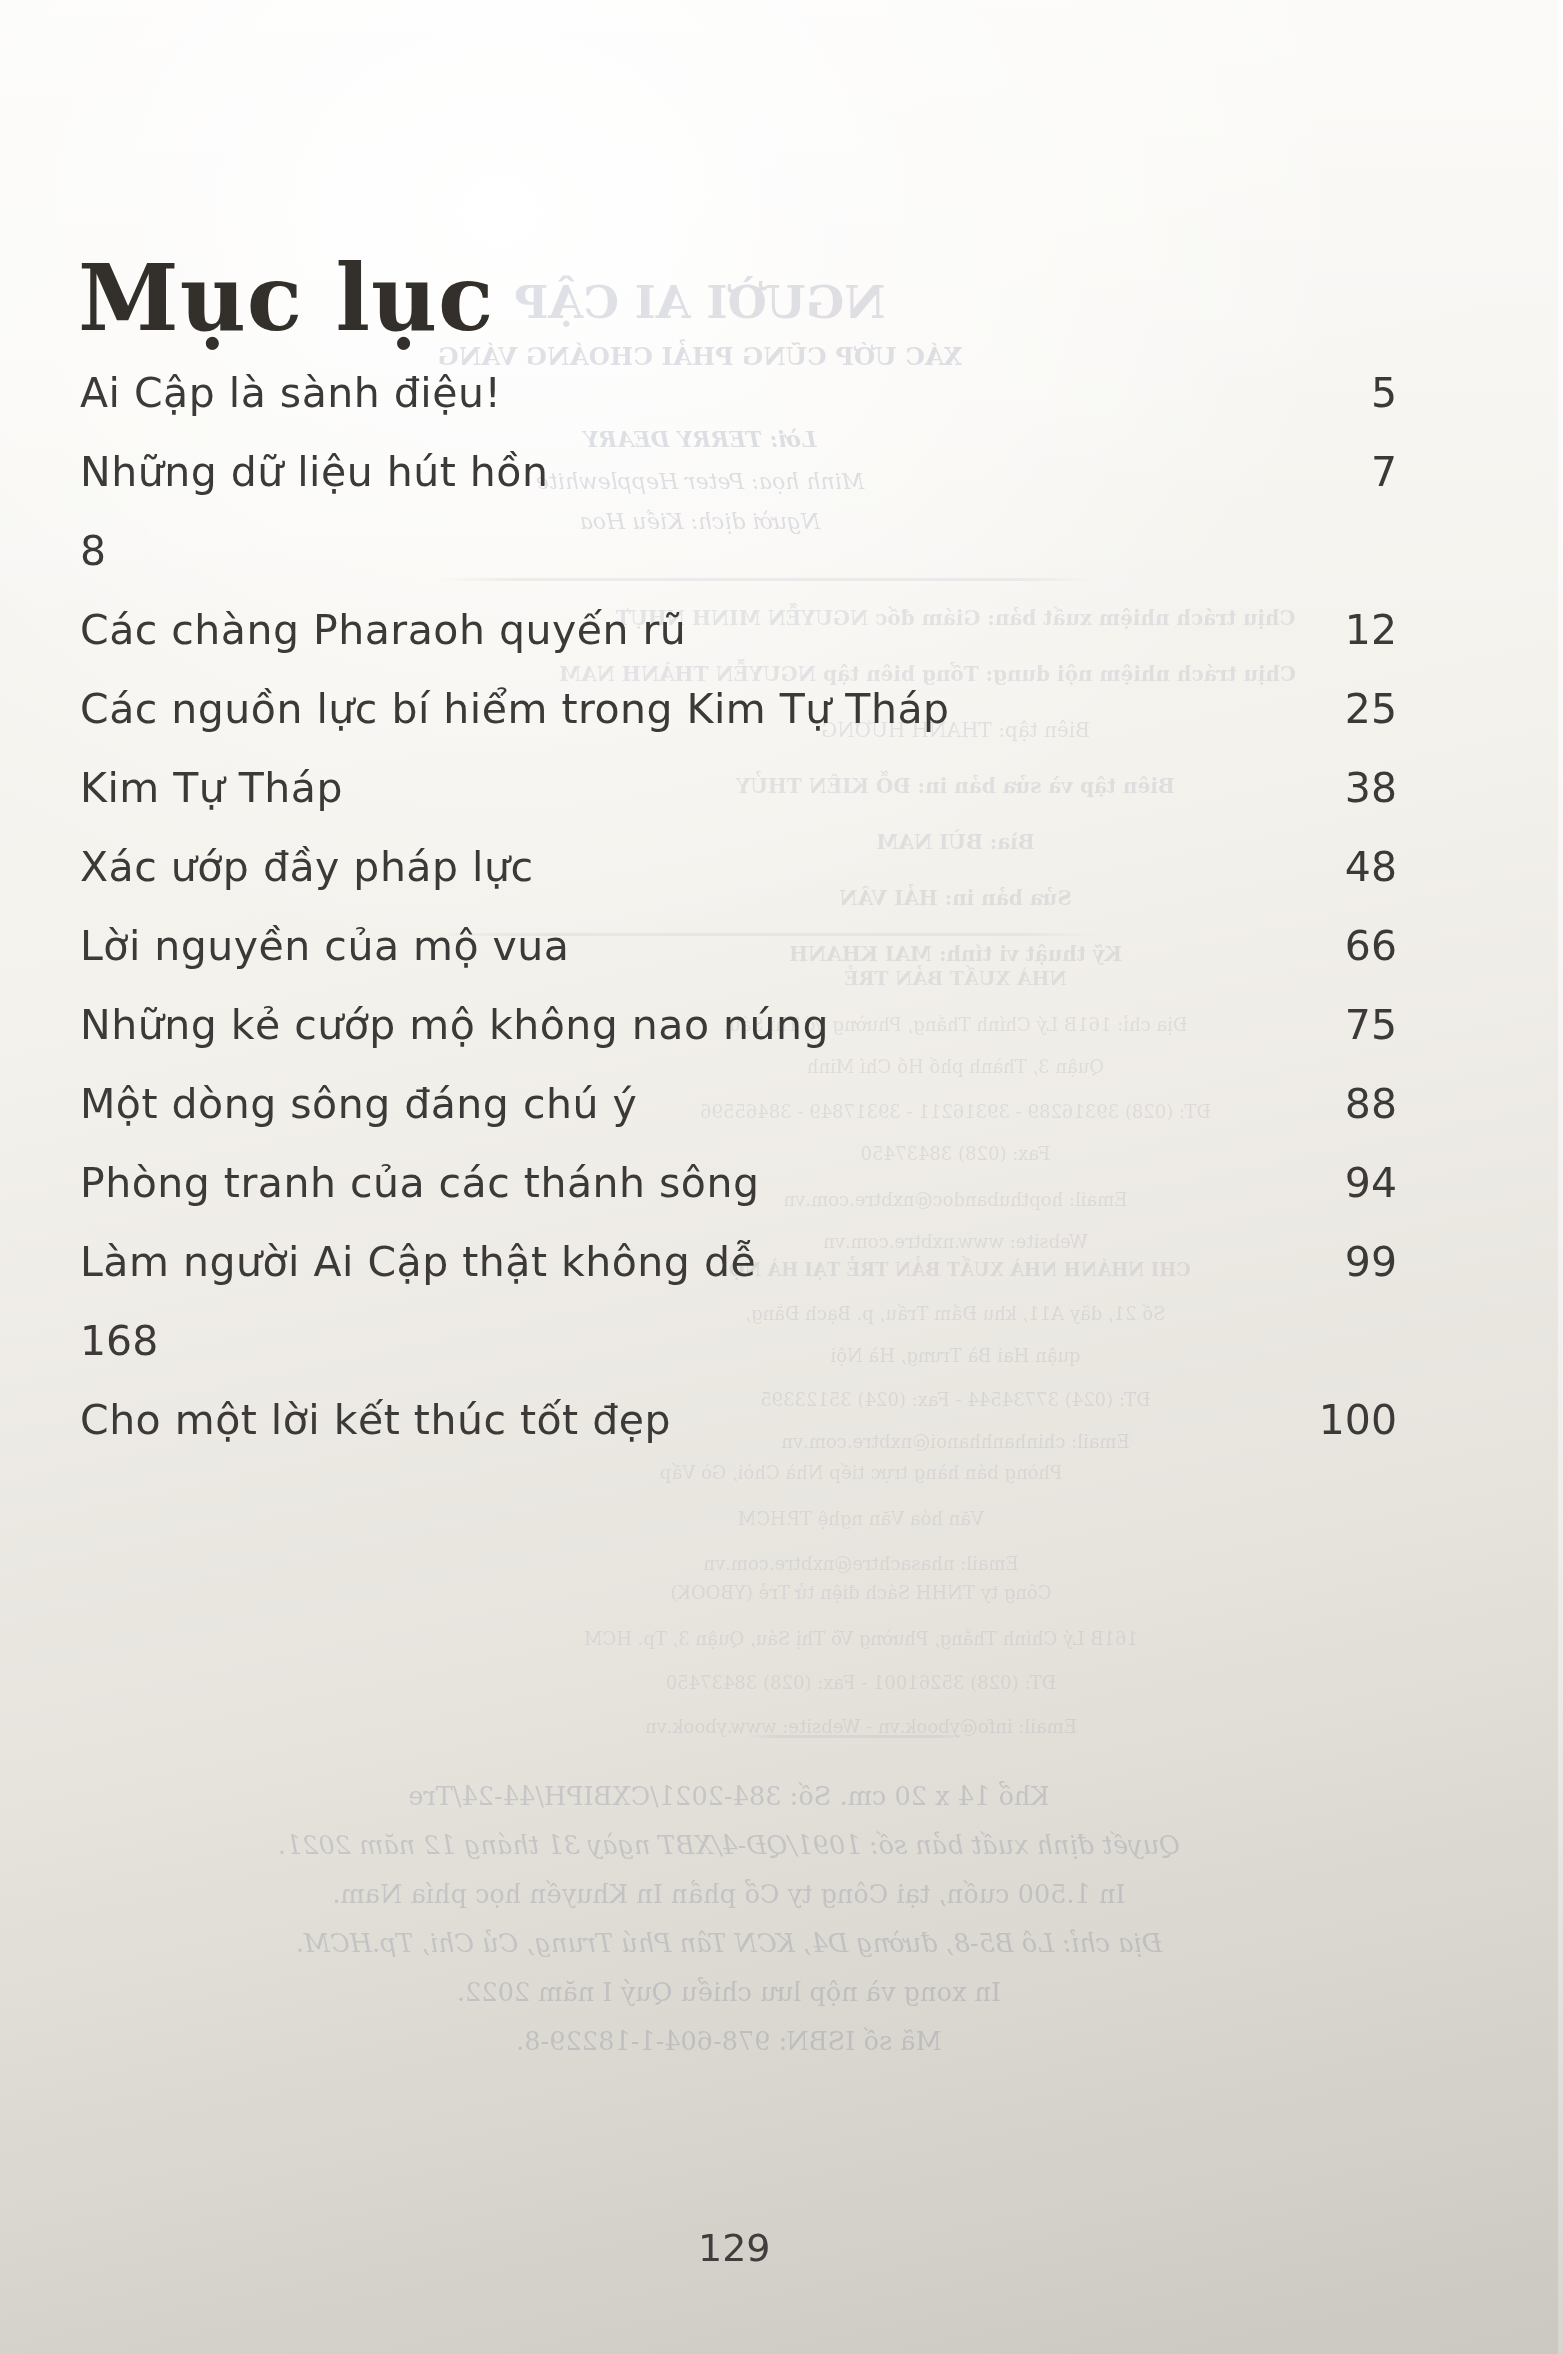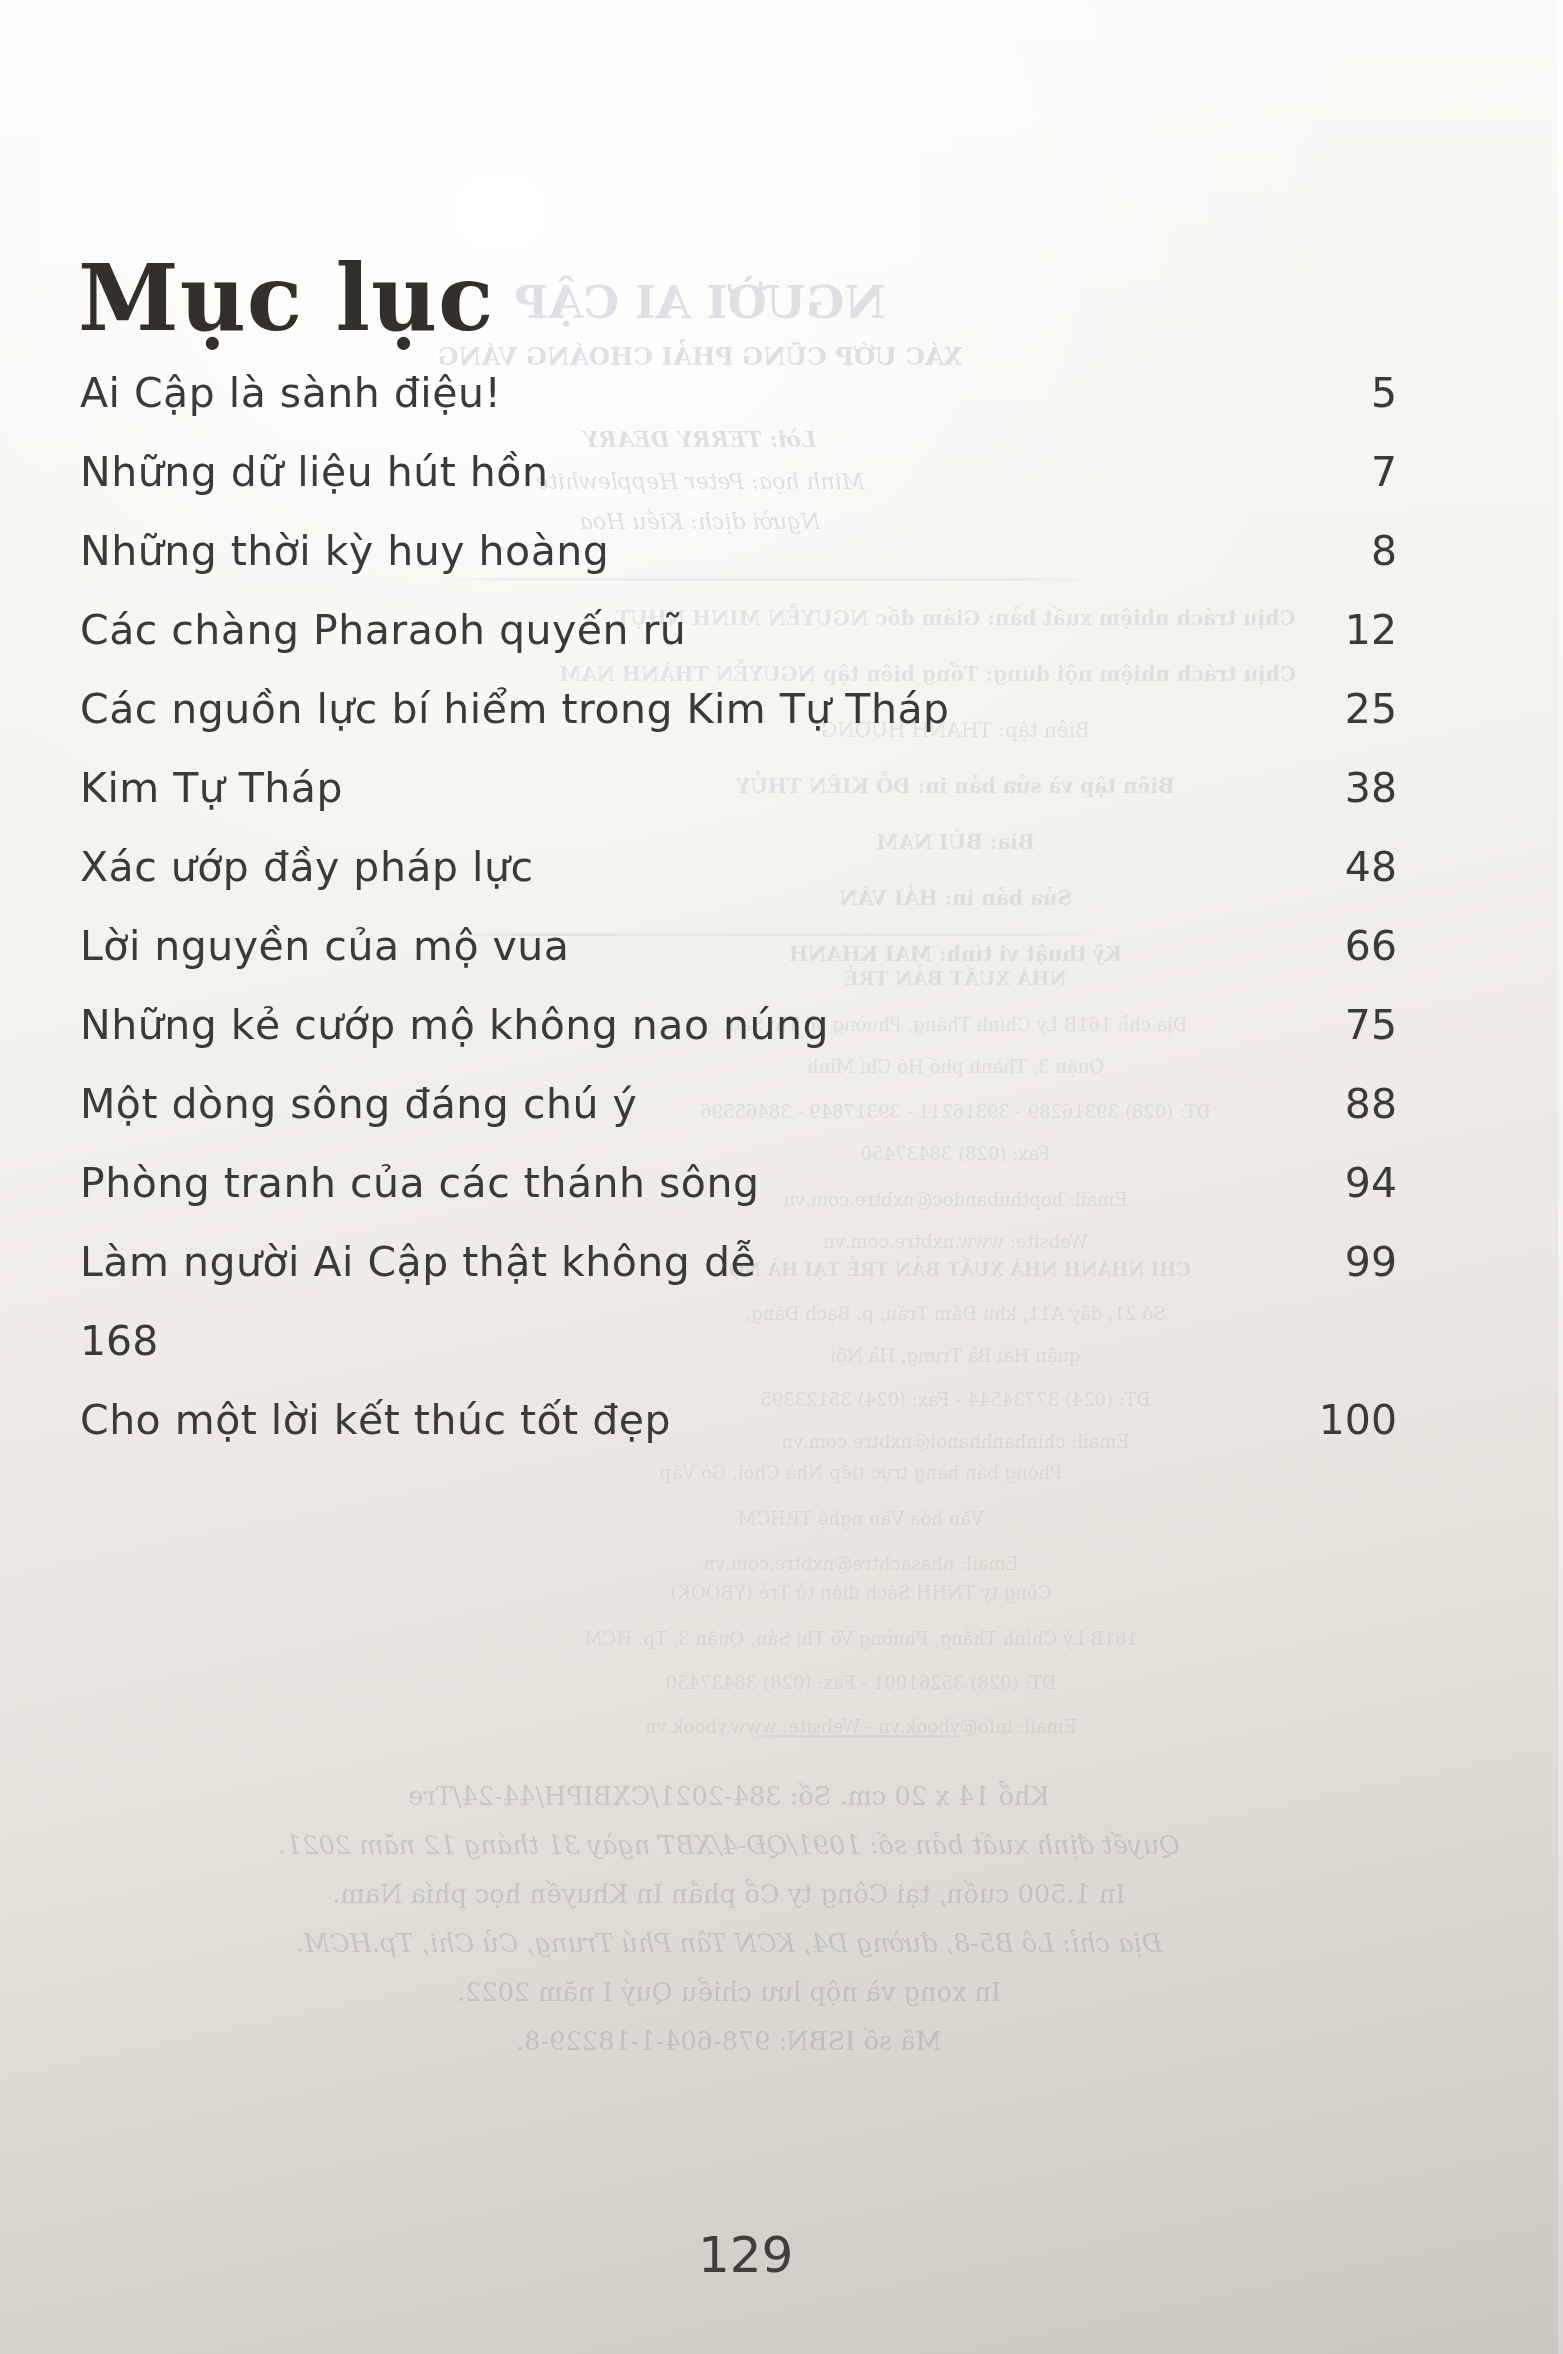--- a/index.html
+++ b/index.html
@@ -32,21 +32,21 @@
     height:79px;
   }
   .toc-label{
     font-size:41px;color:#3b3a38;letter-spacing:0.5px;white-space:nowrap;text-align:right;
   }
   .toc-page{
     font-size:41px;color:#3b3a38;
   }
   .folio{
     position:absolute;left:698px;top:2226px;width:95px;
-    text-align:center;font-size:50px;color:#3f3e3c;
+    text-align:left;font-size:38px;color:#3f3e3c;
   }
   
   .ghost-block{
     position:absolute;text-align:center;color:#4f5878;
     pointer-events:none;
   }
   .ghost-inner{transform:scaleX(-1);}
   .ghost-line{white-space:nowrap;font-family:"DejaVu Serif", serif;}
   .ghost-rule{
     position:absolute;height:2.8px;
@@ -139,21 +139,20 @@
       <span class="toc-label">Ai Cập là sành điệu!</span>
       <span class="toc-page">5</span>
     </div>
 
     <div class="toc-row">
       <span class="toc-label">Những dữ liệu hút hồn</span>
       <span class="toc-page">7</span>
     </div>
 
     <div class="toc-row">
-      <span class="toc-label">Những thời kỳ huy hoàng</span>
       <span class="toc-page">8</span>
     </div>
 
     <div class="toc-row">
       <span class="toc-label">Các chàng Pharaoh quyến rũ</span>
       <span class="toc-page">12</span>
     </div>
 
     <div class="toc-row">
       <span class="toc-label">Các nguồn lực bí hiểm trong Kim Tự Tháp</span>

